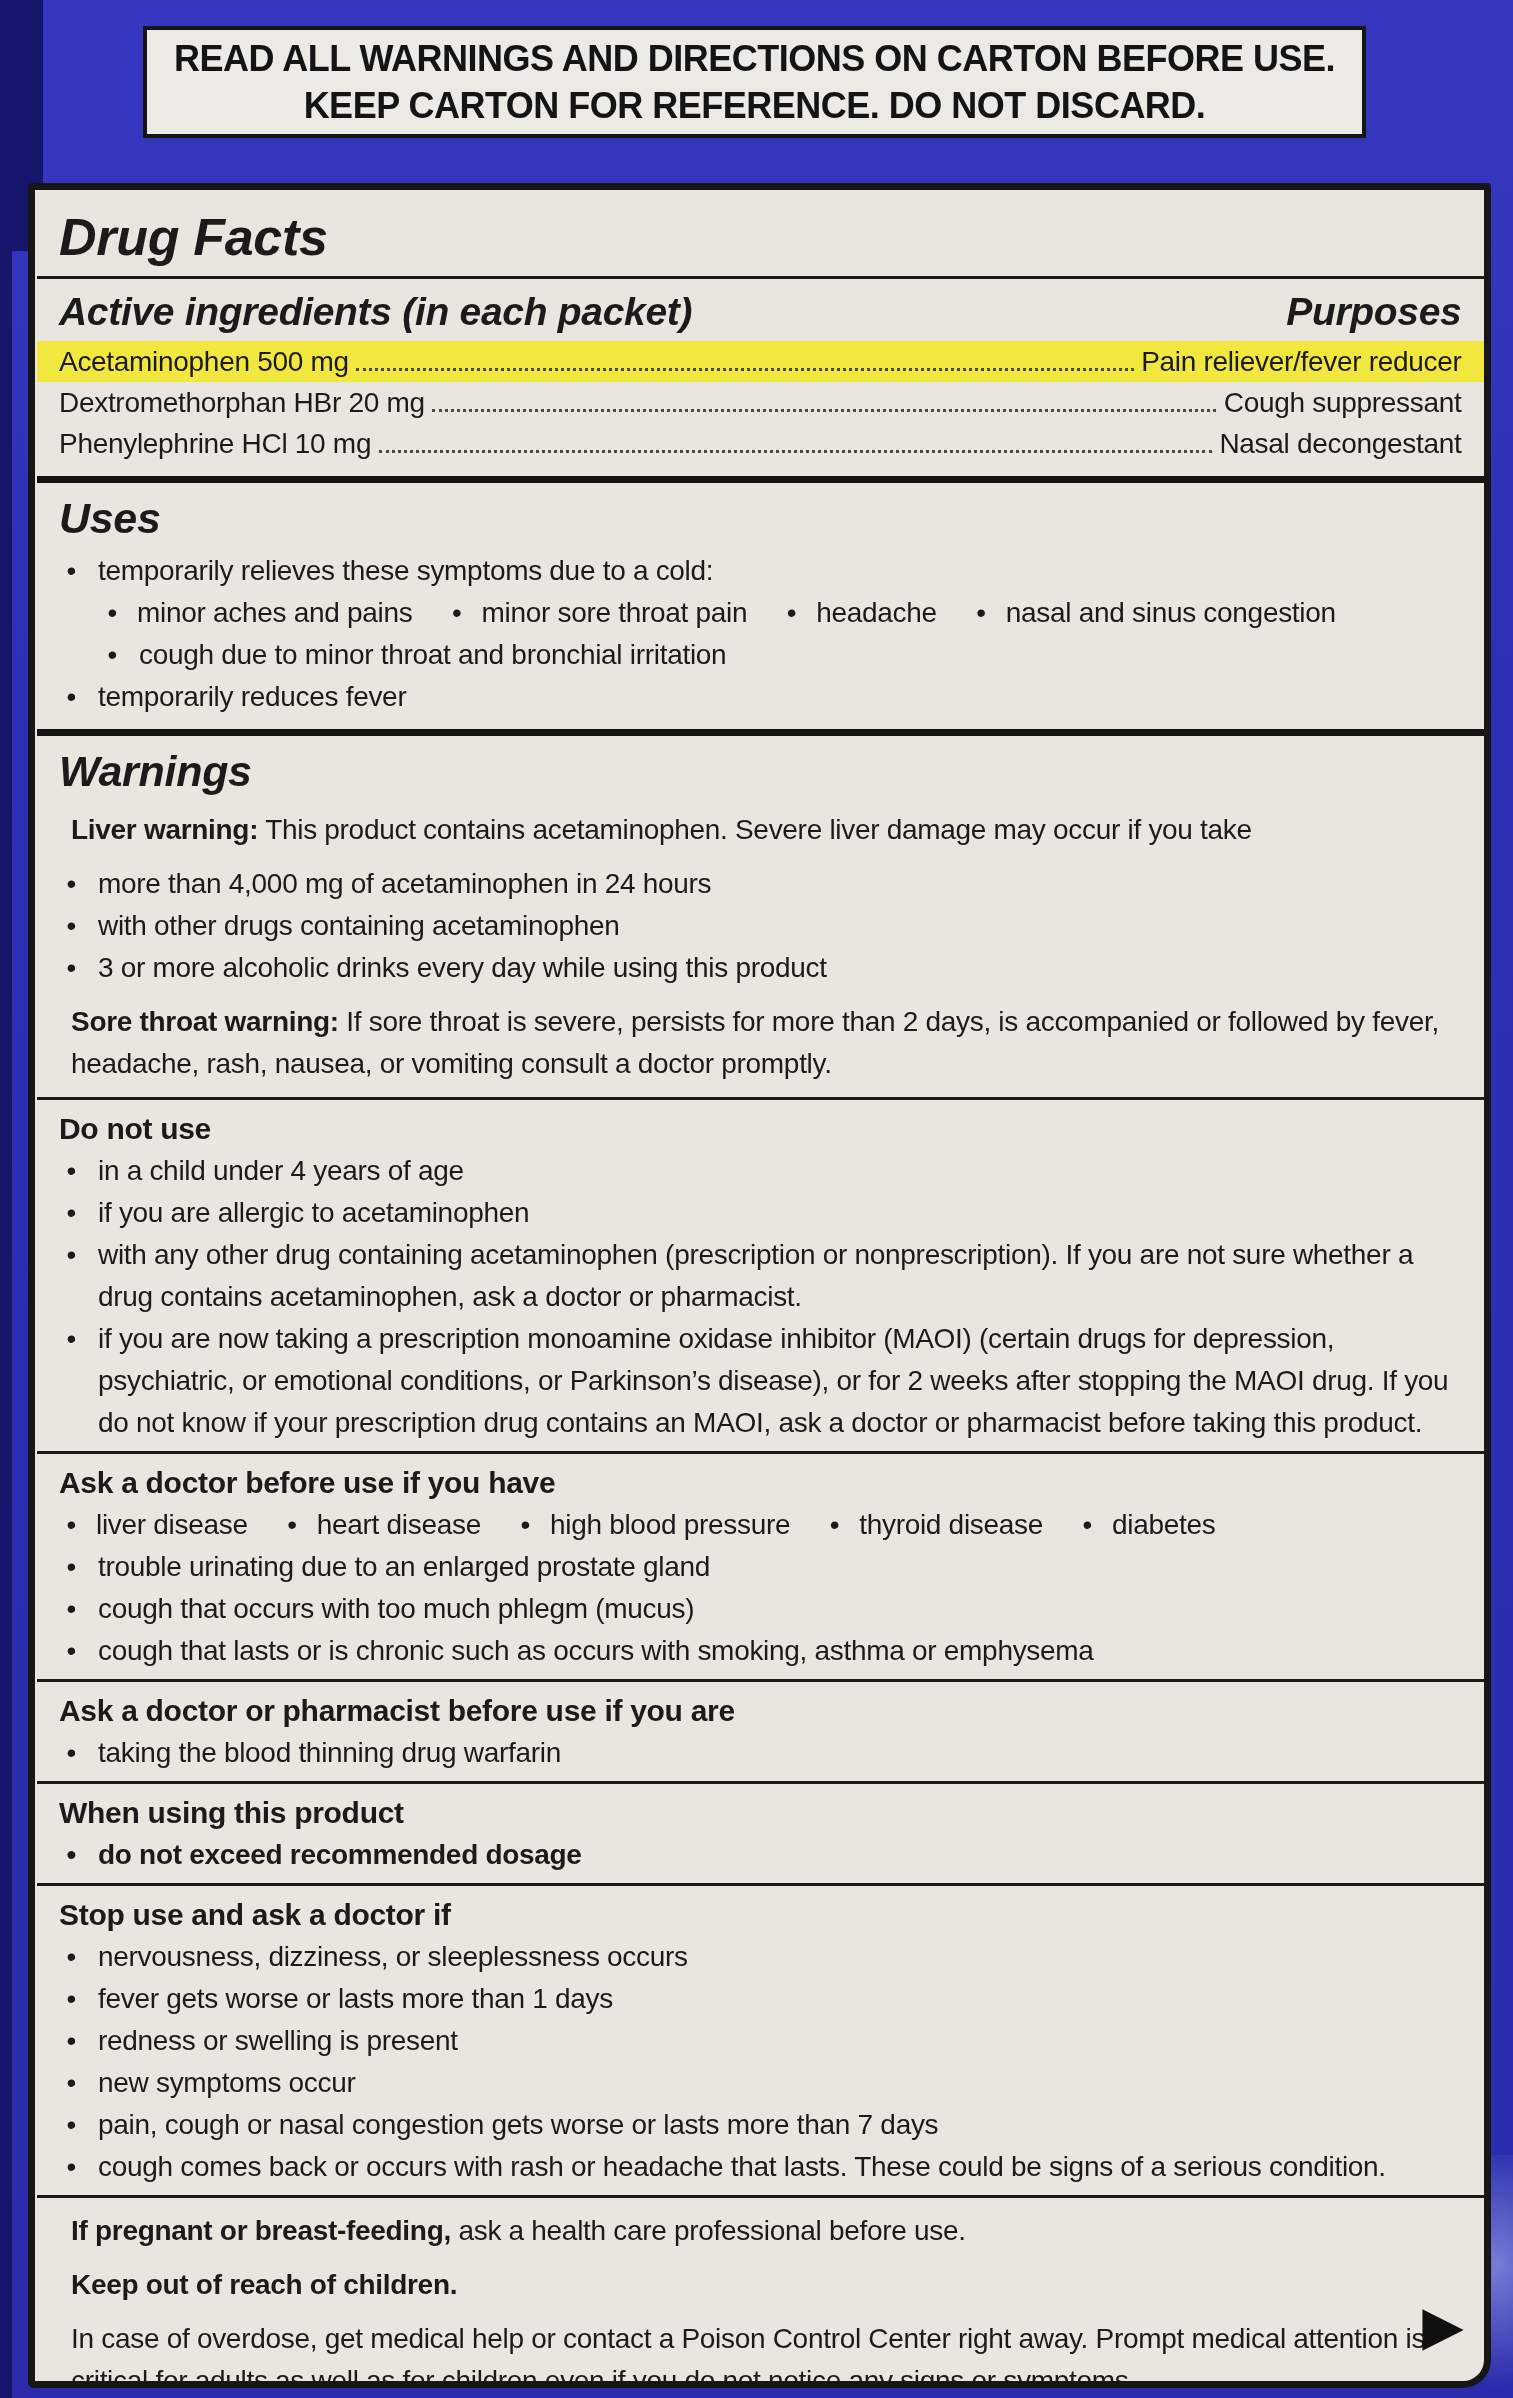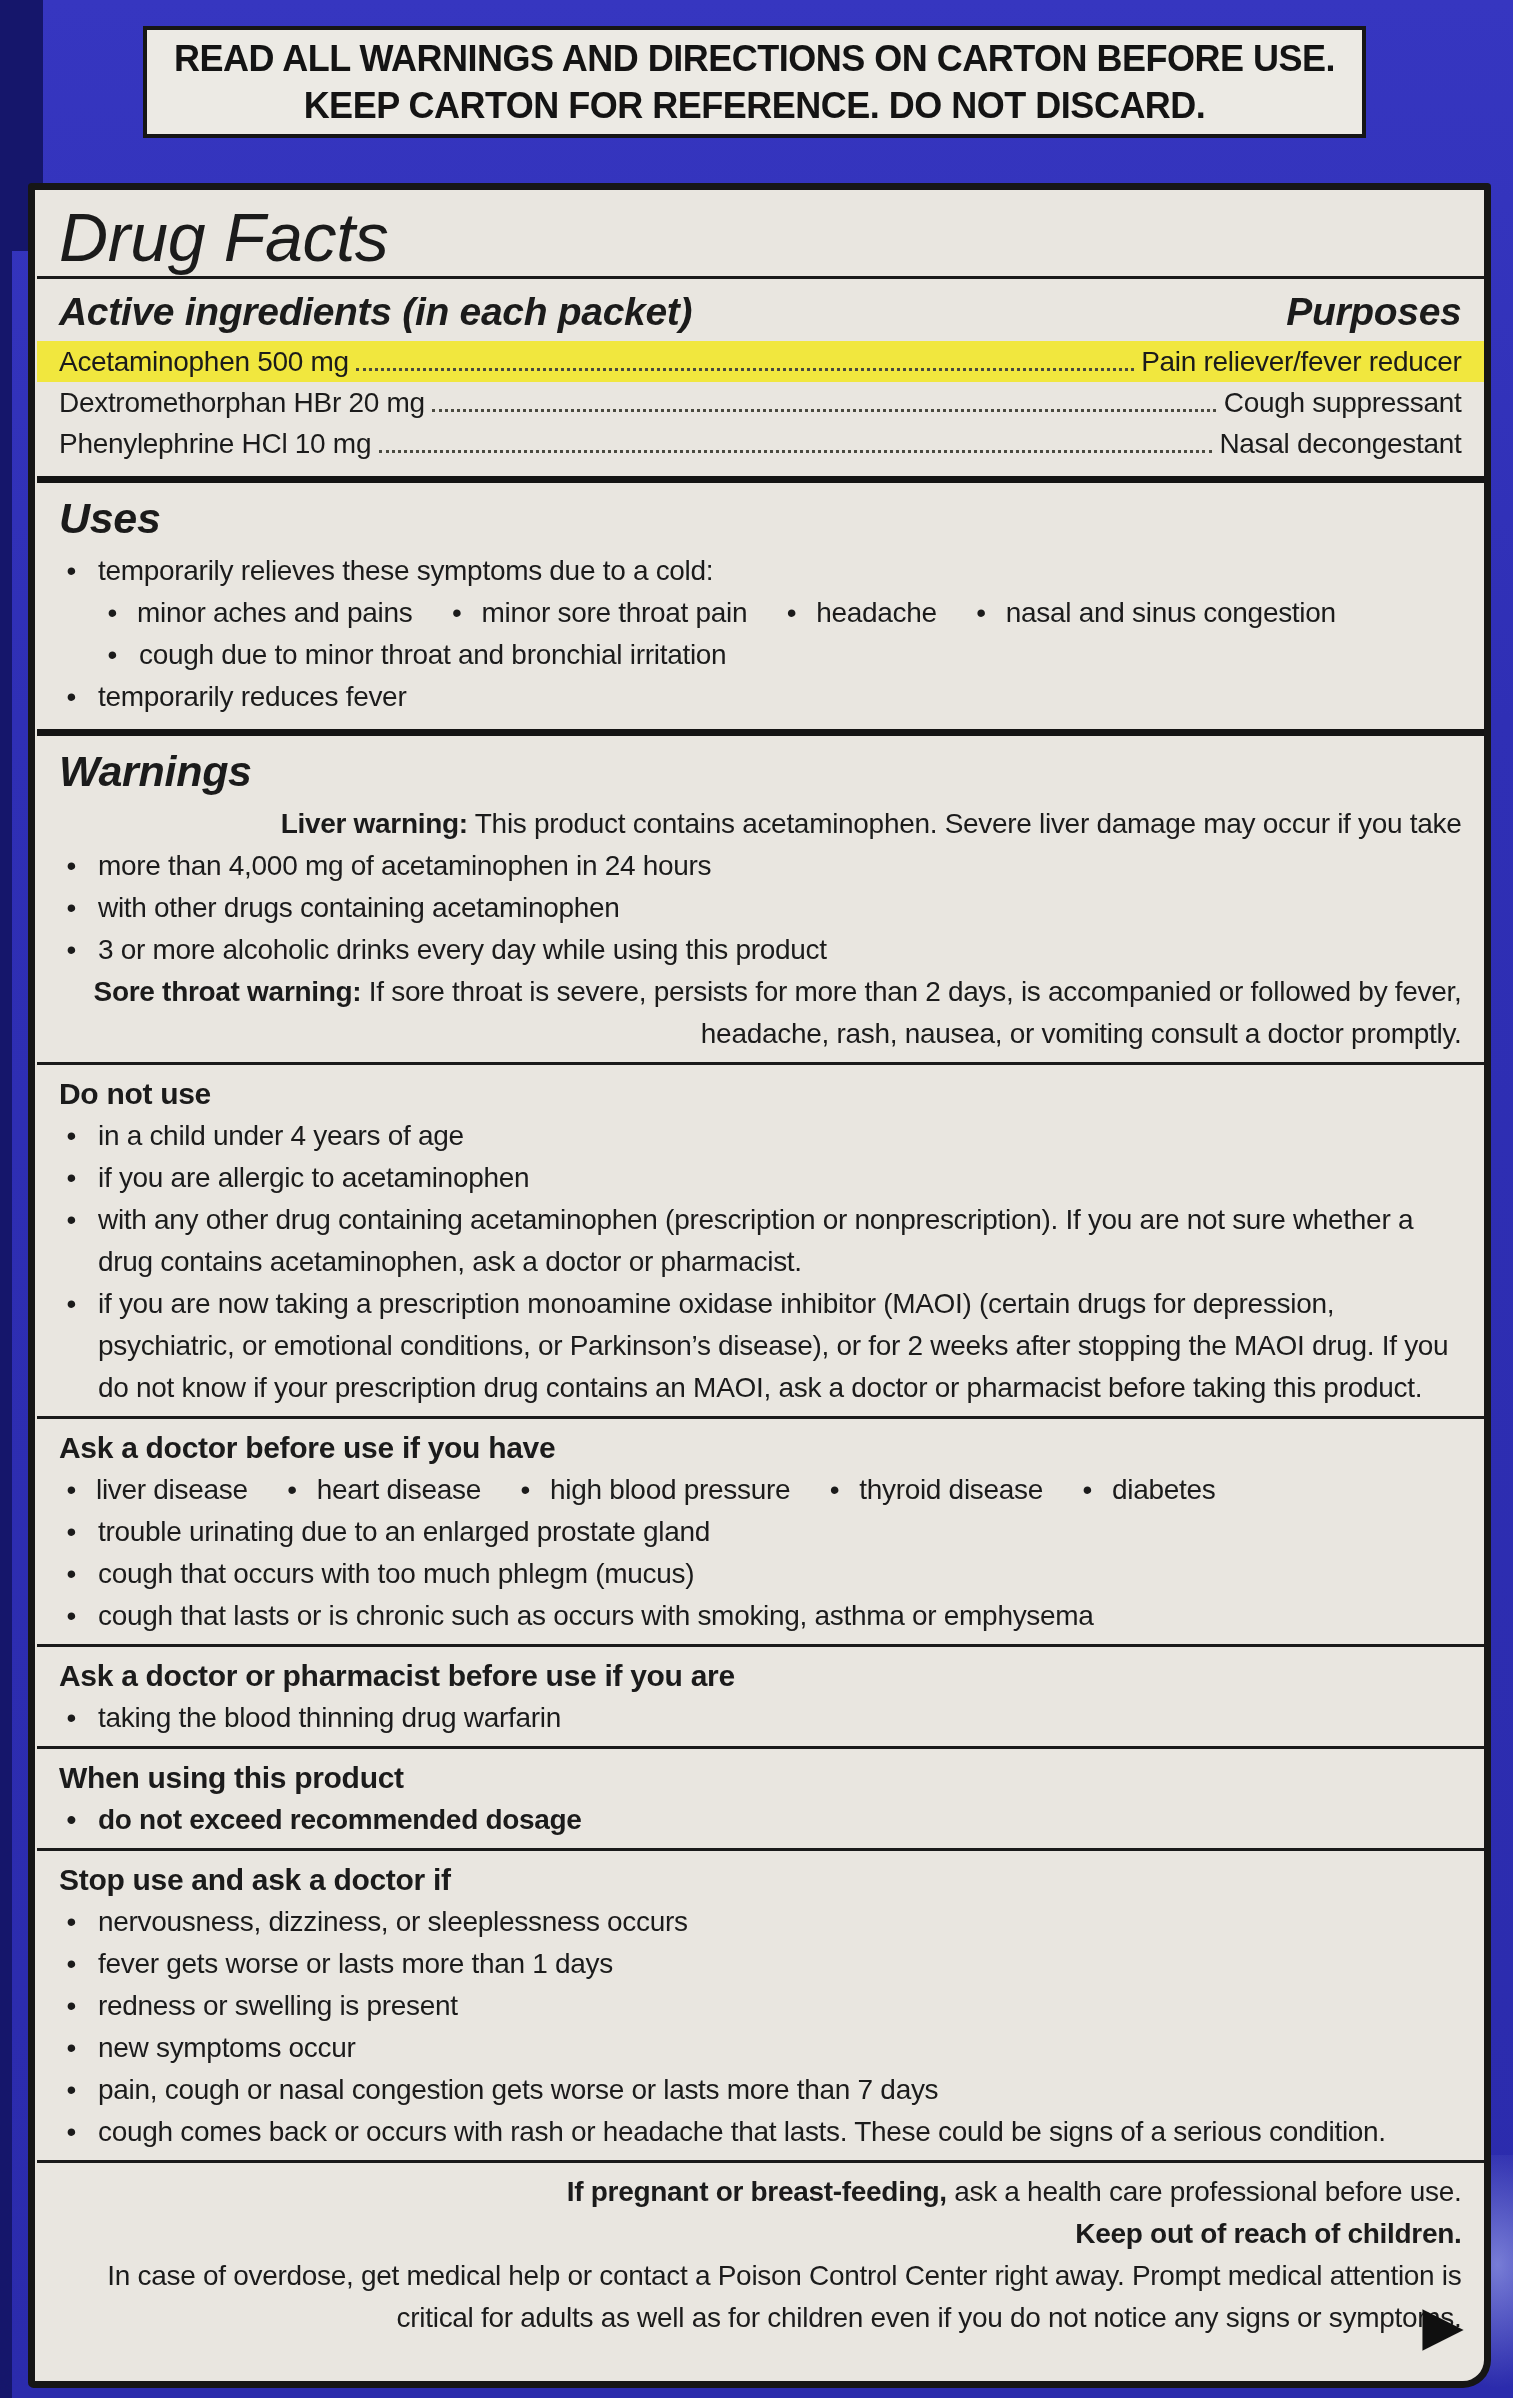--- a/index.html
+++ b/index.html
@@ -27,40 +27,40 @@
     position:absolute;left:143px;top:26px;width:1223px;height:112px;
     background:#eceae4;border:4.7px solid #161616;
     display:flex;flex-direction:column;justify-content:center;align-items:center;
     font-weight:bold;font-size:36px;line-height:47px;letter-spacing:-0.5px;text-align:center;color:#141414;
   }
   .panel{
     position:absolute;left:28px;top:183px;width:1463px;height:2205px;
     background:var(--panel-bg);border:7.5px solid #161616;border-radius:3.7px 3.7px 28px 5.6px;
     padding:9.4px 22.5px 19px 24px;font-size:28px;line-height:42px;overflow:hidden;
   }
-  .title{font-size:68px;line-height:60px;font-weight:normal;font-style:italic;margin:7.5px 0 9.4px;}
+  .title{font-size:52px;line-height:60px;font-weight:bold;font-style:italic;margin:7.5px 0 9.4px;}
   .rule{height:0;margin:7.5px -24px 7.5px -22.5px;}
   .rule.thin{border-top:3.7px solid #1a1a1a;}
   .rule.heavy{border-top:7.5px solid #141414;margin-top:11.2px;margin-bottom:9.4px;}
   .ai-head{display:flex;justify-content:space-between;align-items:baseline;
     font-size:39px;line-height:49px;font-weight:bold;font-style:italic;margin:1.9px 0 5.6px;gap:36px;}
   .ing-row{display:flex;align-items:baseline;height:41px;}
   .ing-row.highlight{background:var(--highlight-yellow);margin:0 -24px 0 -22.5px;padding:0 24px 0 22.5px;text-align:center;}
   .leader{flex:1;height:0;border-bottom:3.7px dotted #4a4a40;margin:0 7.5px 2.8px 7.5px;}
   .sec-title{font-size:43px;line-height:52px;font-weight:bold;font-style:italic;margin:3.7px 0 5.6px;}
   .sub-head{font-weight:bold;font-size:30px;margin-top:2px;}
   .bl{display:flex;align-items:flex-start;}
   .bl .bdot{width:39px;flex:none;text-align:left;padding-left:7.5px;}
   .bl.sub{margin-left:41px;}
   .bt{flex:1;}
   .inline-list{display:flex;flex-wrap:wrap;}
   .inline-list .item{display:flex;margin-right:32px;}
   .inline-list .item .bdot{width:37px;flex:none;padding-left:7.5px;}
   .bold{font-weight:bold;}
-  .para{margin:0;text-align:right;}
+  .para{margin:12px;}
   .arrow{
     position:absolute;right:20.6px;bottom:28px;font-size:54px;line-height:54px;
     font-family:"DejaVu Sans",sans-serif;color:#101010;font-style:normal;
   }
 </style>
 </head>
 <body>
 
 <div class="left-edge"></div>
 <div class="corner-shade"></div>

